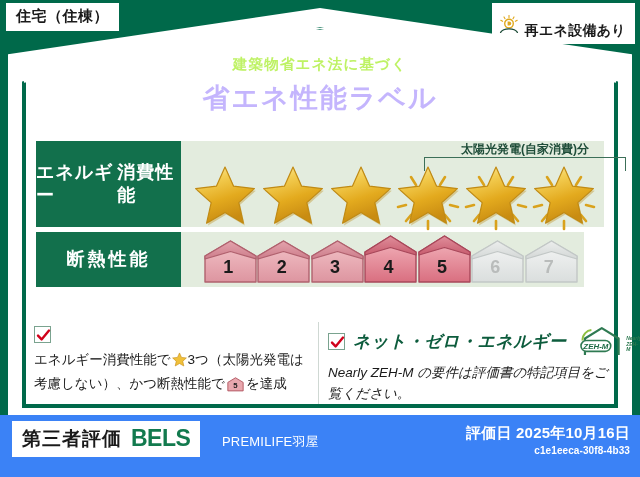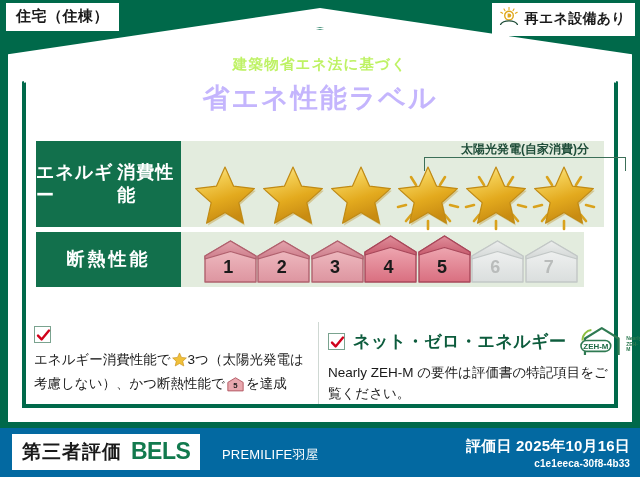--- a/index.html
+++ b/index.html
@@ -44,22 +44,22 @@
     padding: 4px 10px 5px 10px;
     font-size: 15px; font-weight: bold;
     color: #1a1a1a; letter-spacing: .5px;
     z-index: 6;
   }
 
   
   #renew-chip {
     position: absolute; right: 5px; top: 3px;
     background: #ffffff;
-    padding: 3px 9px 4px 6px;
-    display: flex; align-items: center; gap: 5px;
+    padding: 11px 9px 4px 6px;
+    display: flex; align-items: flex-end; gap: 5px;
     z-index: 6;
   }
   #renew-chip .chip-text {
     font-size: 14px; font-weight: bold; color: #1a1a1a;
     letter-spacing: .3px;
   }
 
   
   #title-block {
     position: absolute; left: 0; top: 55px; width: 100%;
@@ -139,21 +139,21 @@
     position: relative; z-index: 2;
     font-size: 18px; font-weight: bold;
     color: #1a1a1a;
     padding-bottom: 6px;
   }
   .house-cell.off .house-num { color: #b9bcbb; }
 
   
   .zeh-box { position: absolute; z-index: 5; }
   #zeh-left  { left: 34px;  top: 326px; width: 272px; }
-  #zeh-right { left: 328px; top: 326px; width: 282px; }
+  #zeh-right { left: 328px; top: 326px; width: 282px; font-style: italic; }
 
   .zeh-head { display: flex; align-items: center; gap: 8px; }
   .checkbox {
     width: 17px; height: 17px; flex: 0 0 17px;
     border: 1px solid #7aa38f; background: #fff;
     position: relative;
   }
   .checkbox svg { position: absolute; left: 1px; top: 1px; }
   .zeh-title {
     font-size: 17px; font-weight: bold; color: #0d5c3d;
@@ -176,22 +176,22 @@
   }
 
   
   #zeh-divider {
     position: absolute; left: 318px; top: 322px;
     width: 1px; height: 82px; background: #cfd8d3; z-index: 4;
   }
 
   
   #footer {
-    position: absolute; left: 0; bottom: 0; width: 100%; height: 49px;
-    background: #0369a1; z-index: 5;
+    position: absolute; left: 0; bottom: 0; width: 100%; height: 62px;
+    background: #3b82f6; z-index: 5;
   }
   #bels-chip {
     position: absolute; left: 12px; top: 6px;
     background: #ffffff;
     padding: 4px 10px 5px 10px;
     display: flex; align-items: center; gap: 9px;
   }
   #bels-chip .bels-jp {
     font-size: 19px; font-weight: bold; color: #1a1a1a; letter-spacing: 1px;
   }

